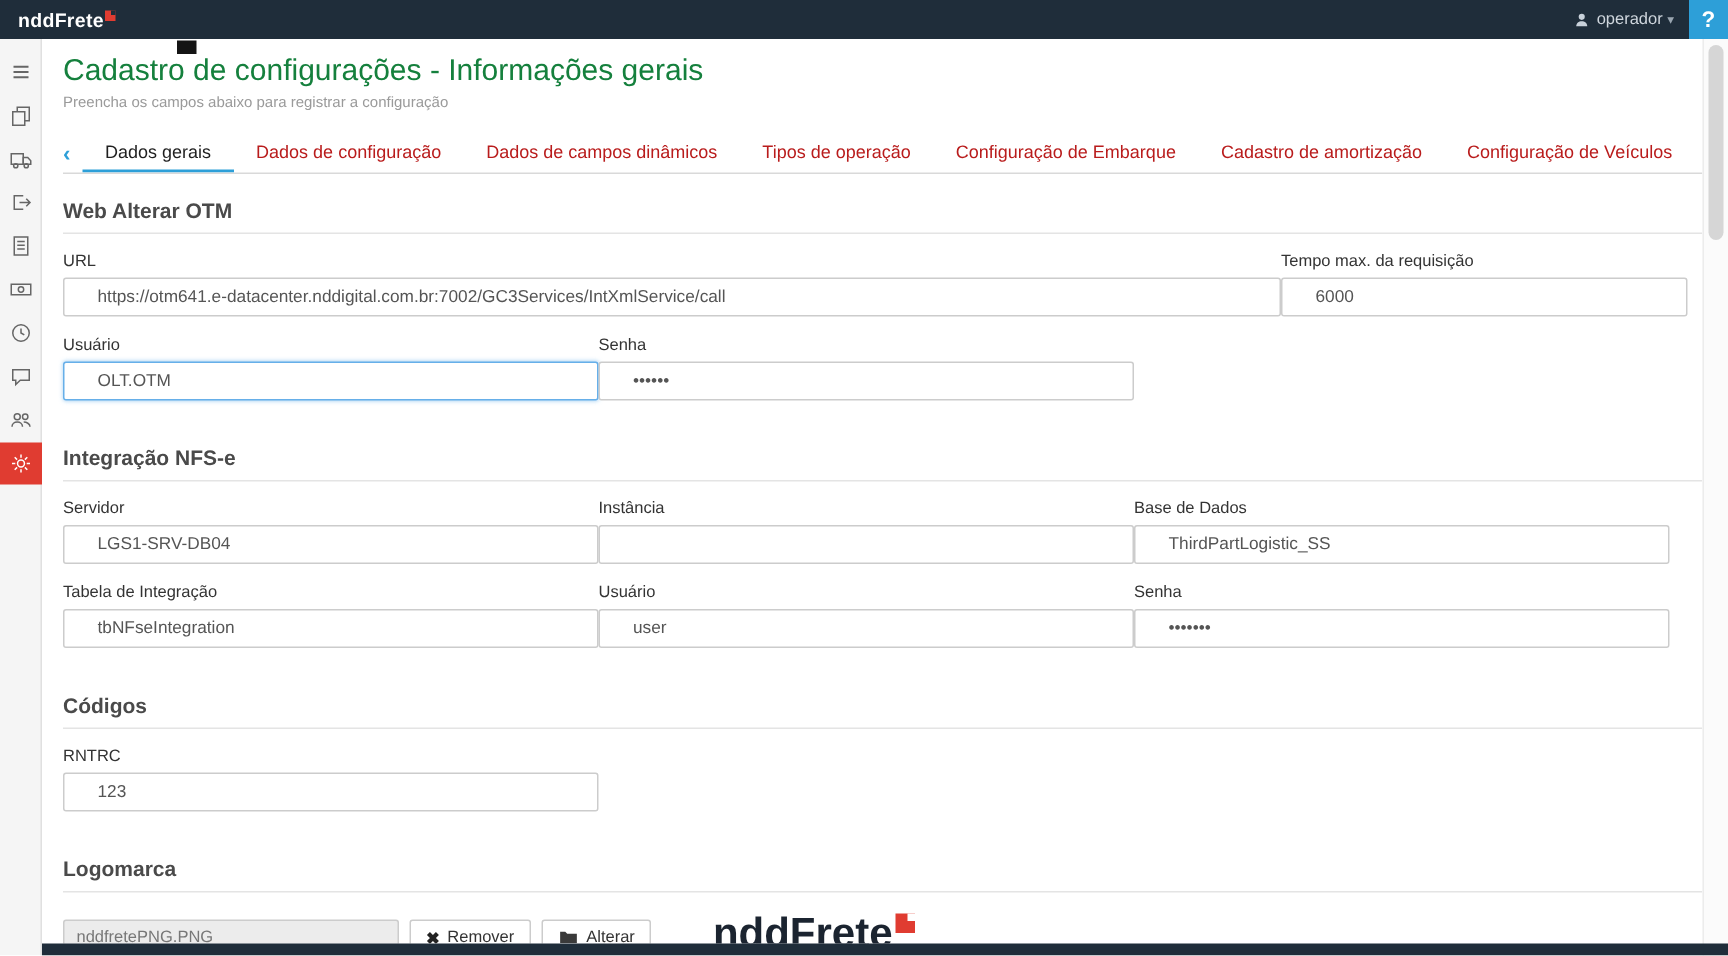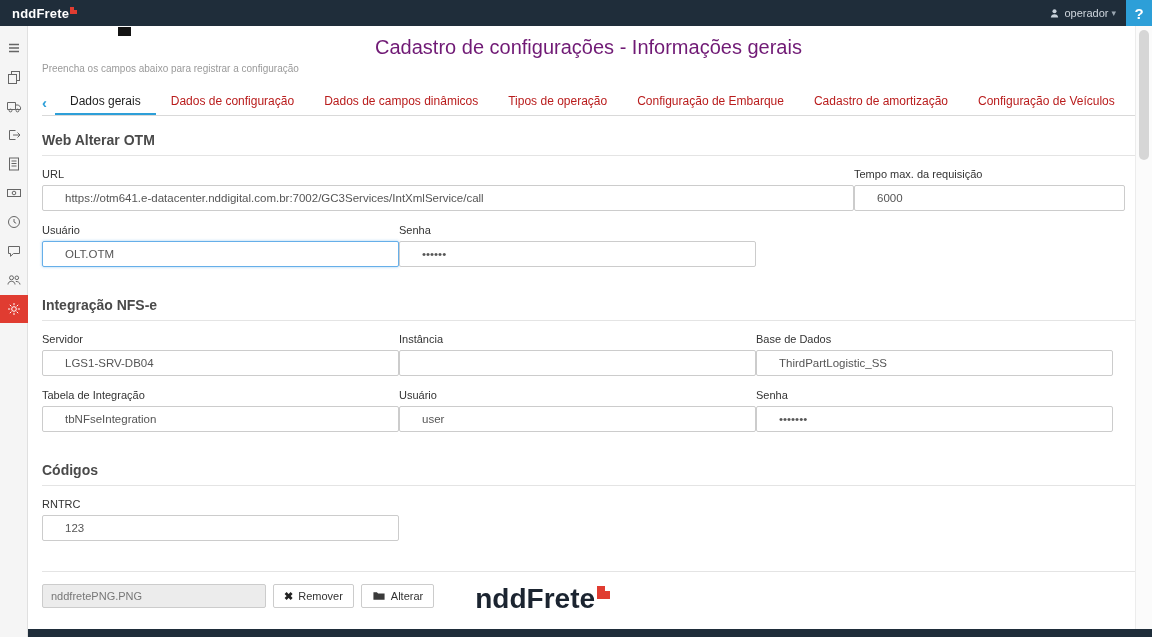--- a/index.html
+++ b/index.html
@@ -34,21 +34,21 @@
   .side-item.active { background:#e03c31; }
 
   
   .gutter { position:absolute; right:0; top:26px; width:17px; height:611px;
             background:#fbfbfb; border-left:1px solid #ececec; z-index:10; }
   .thumb { position:absolute; left:3px; top:4px; width:10px; height:130px; background:#d6d6d6; border-radius:5px; }
 
   
   .content { position:absolute; left:28px; top:26px; width:1107px; height:603px;
              background:#fff; padding:0 0 0 14px; overflow:hidden; }
-  .page-title { margin-top:10px; font-size:20px; font-weight:normal; color:#701a75;text-align:center; }
+  .page-title { margin-top:10px; font-size:20px; font-weight:normal; color:#15803d; }
   .page-sub { margin-top:4px; font-size:10px; color:#9a9a9a; }
 
   .tabs { margin-top:15px; display:flex; align-items:flex-end; border-bottom:1px solid #d9d9d9;
           white-space:nowrap; overflow:hidden; height:27px; }
   .tab-scroll { color:#2d9fd8; font-size:15px; font-weight:bold; padding:0 8px 4px 0; cursor:pointer; }
   .tab { font-size:12px; color:#b91c1c; padding:5px 15px 7px 15px; cursor:pointer; }
   .tab.active { font-weight:normal; color:#1f1f1f; border-bottom:2px solid #2d9fd8; padding-bottom:5px; }
 
   .section-title { font-size:14px; font-weight:bold; color:#4a4a4a; }
   .rule { border:none; border-top:1px solid #e4e4e4; margin:7px 0 12px 0; }
@@ -57,21 +57,21 @@
 
   .frow { display:flex; margin-bottom:13px; }
   .field label { display:block; font-size:11px; color:#333; margin-bottom:5px; }
   .field input { height:26px; border:1px solid #ccc; border-radius:2px; padding:0 22px;
                  font-size:11.5px; color:#555; width:100%; outline:none;
                  font-family:"Liberation Sans", sans-serif; }
   .field input.focused { border-color:#66afe9; box-shadow:0 0 3px rgba(102,175,233,.6); }
   .w-url { width:812px; } .w-tempo { width:271px; } .w-col { width:357px; }
 
   
-  .file-row { display:flex; align-items:flex-start; gap:7px; }
+  .file-row { display:flex; align-items:flex-end; gap:7px; }
   .file-name { width:224px; height:24px; background:#ececec; border:1px solid #ccc;
                border-radius:2px; font-size:11px; color:#777; display:flex;
                align-items:center; padding:0 8px; }
   .btn { height:24px; background:#fff; border:1px solid #ccc; border-radius:2px;
          font-size:11px; color:#333; display:flex; align-items:center; gap:5px;
          padding:0 10px; cursor:pointer; }
   .btn .x { font-weight:bold; font-size:11px; color:#222; }
   .logo-preview { margin-left:34px; display:flex; align-items:flex-start;
                   color:#1b2430; font-weight:bold; font-size:28px; line-height:30px; }
   .logo-preview .bigsq { width:13px; height:13px; background:#e03c31; margin-left:2px; margin-top:2px;
@@ -249,20 +249,21 @@
     <hr class="rule">
     <div class="frow">
       <div class="field w-col">
         <label>RNTRC</label>
         <input value="123" style="">
       </div>
     </div>
   </div>
 
   <div class="sect">
+    <div class="section-title">Logomarca</div>
     <hr class="rule">
     <div class="file-row">
       <div class="file-name">nddfretePNG.PNG</div>
       <button class="btn">
         <span class="x">✖</span>
         <span>Remover</span>
       </button>
       <button class="btn">
         <svg viewBox="0 0 16 14" width="14" height="12">
           <path d="M1.5 2.5h4l1.5 1.6h7.5v7.4H1.5z" fill="#3a3a3a"></path>

